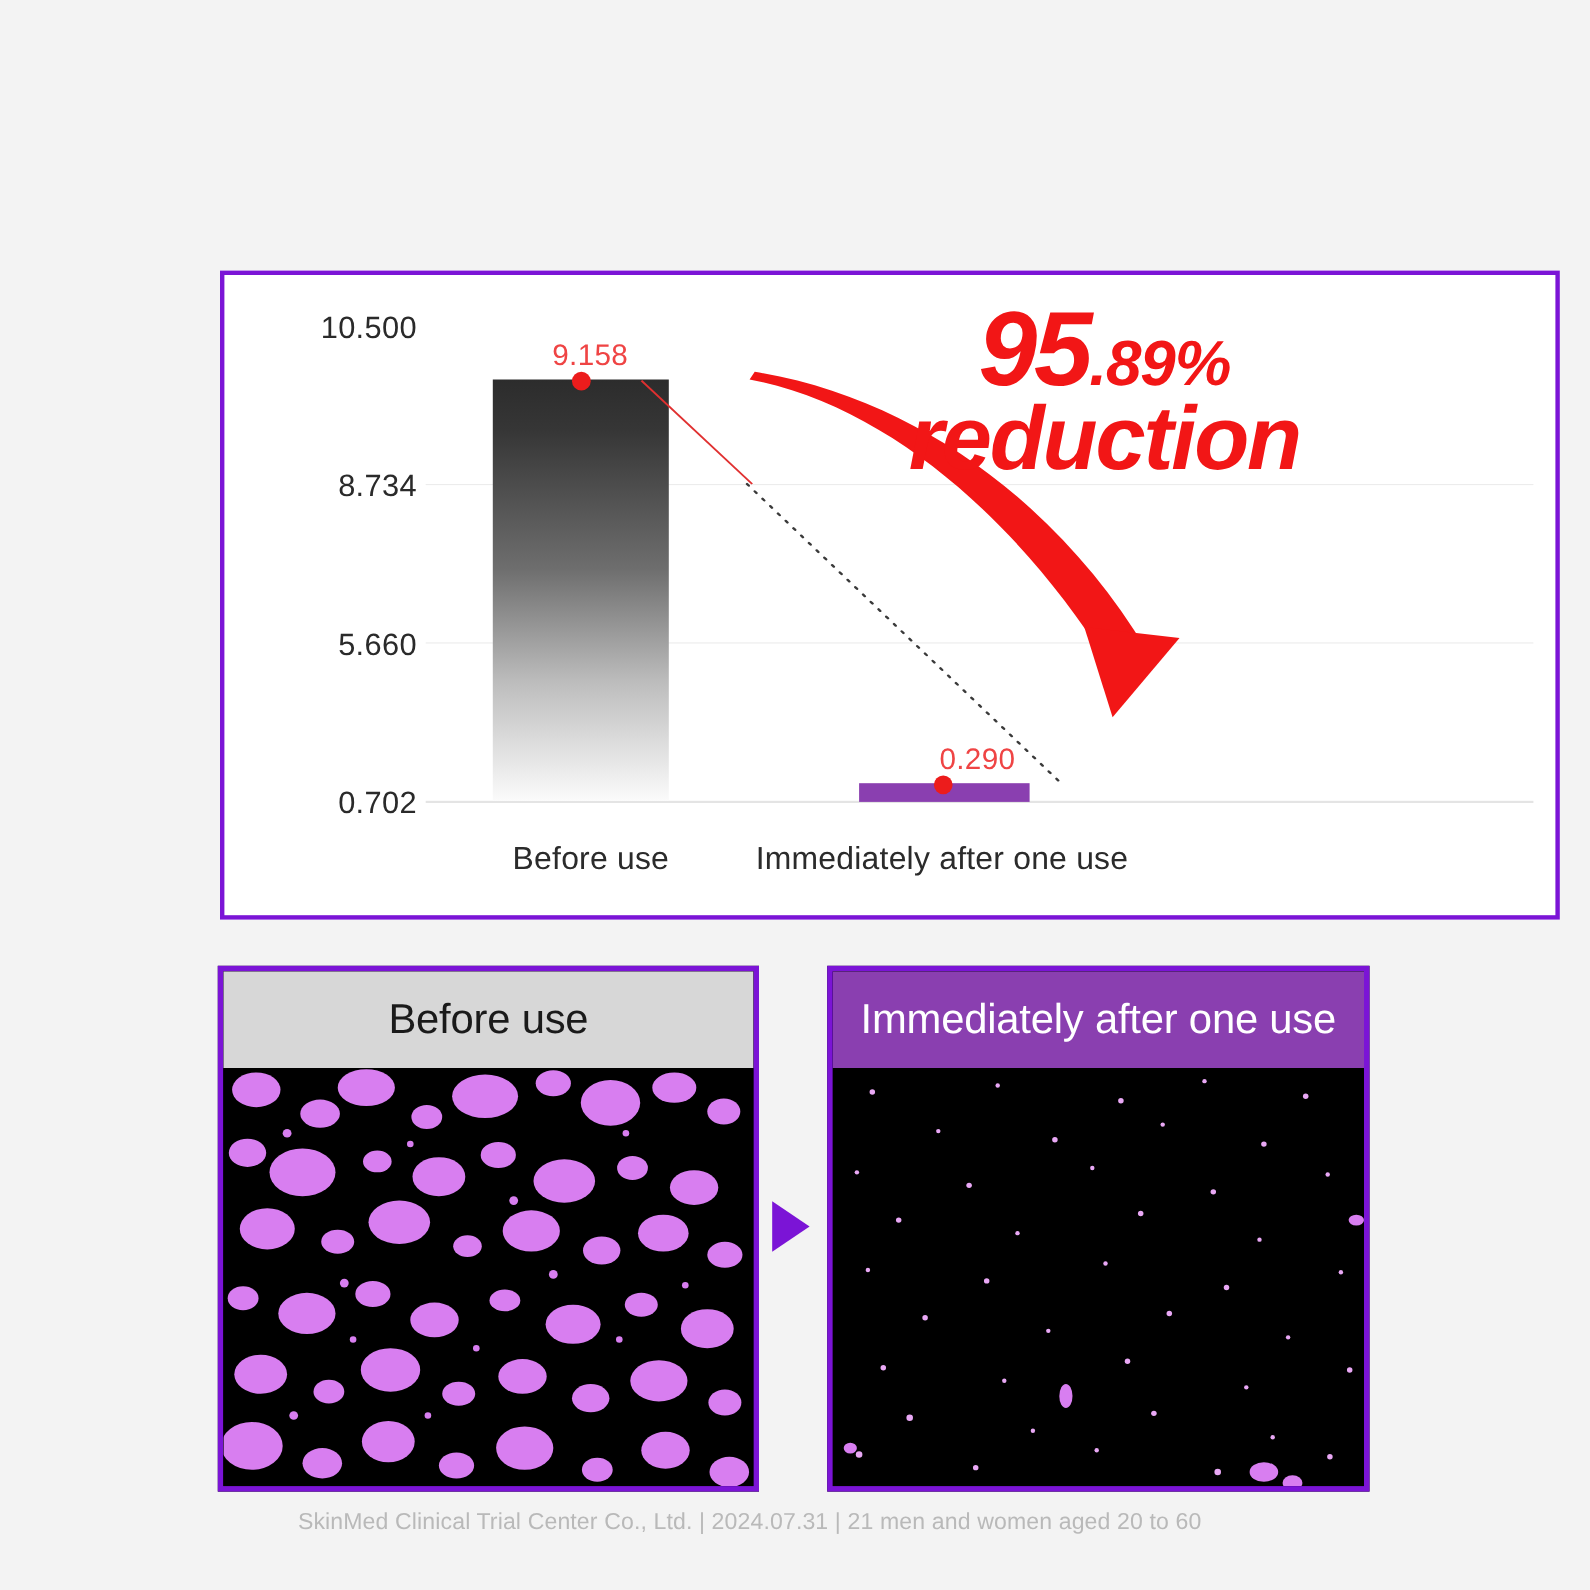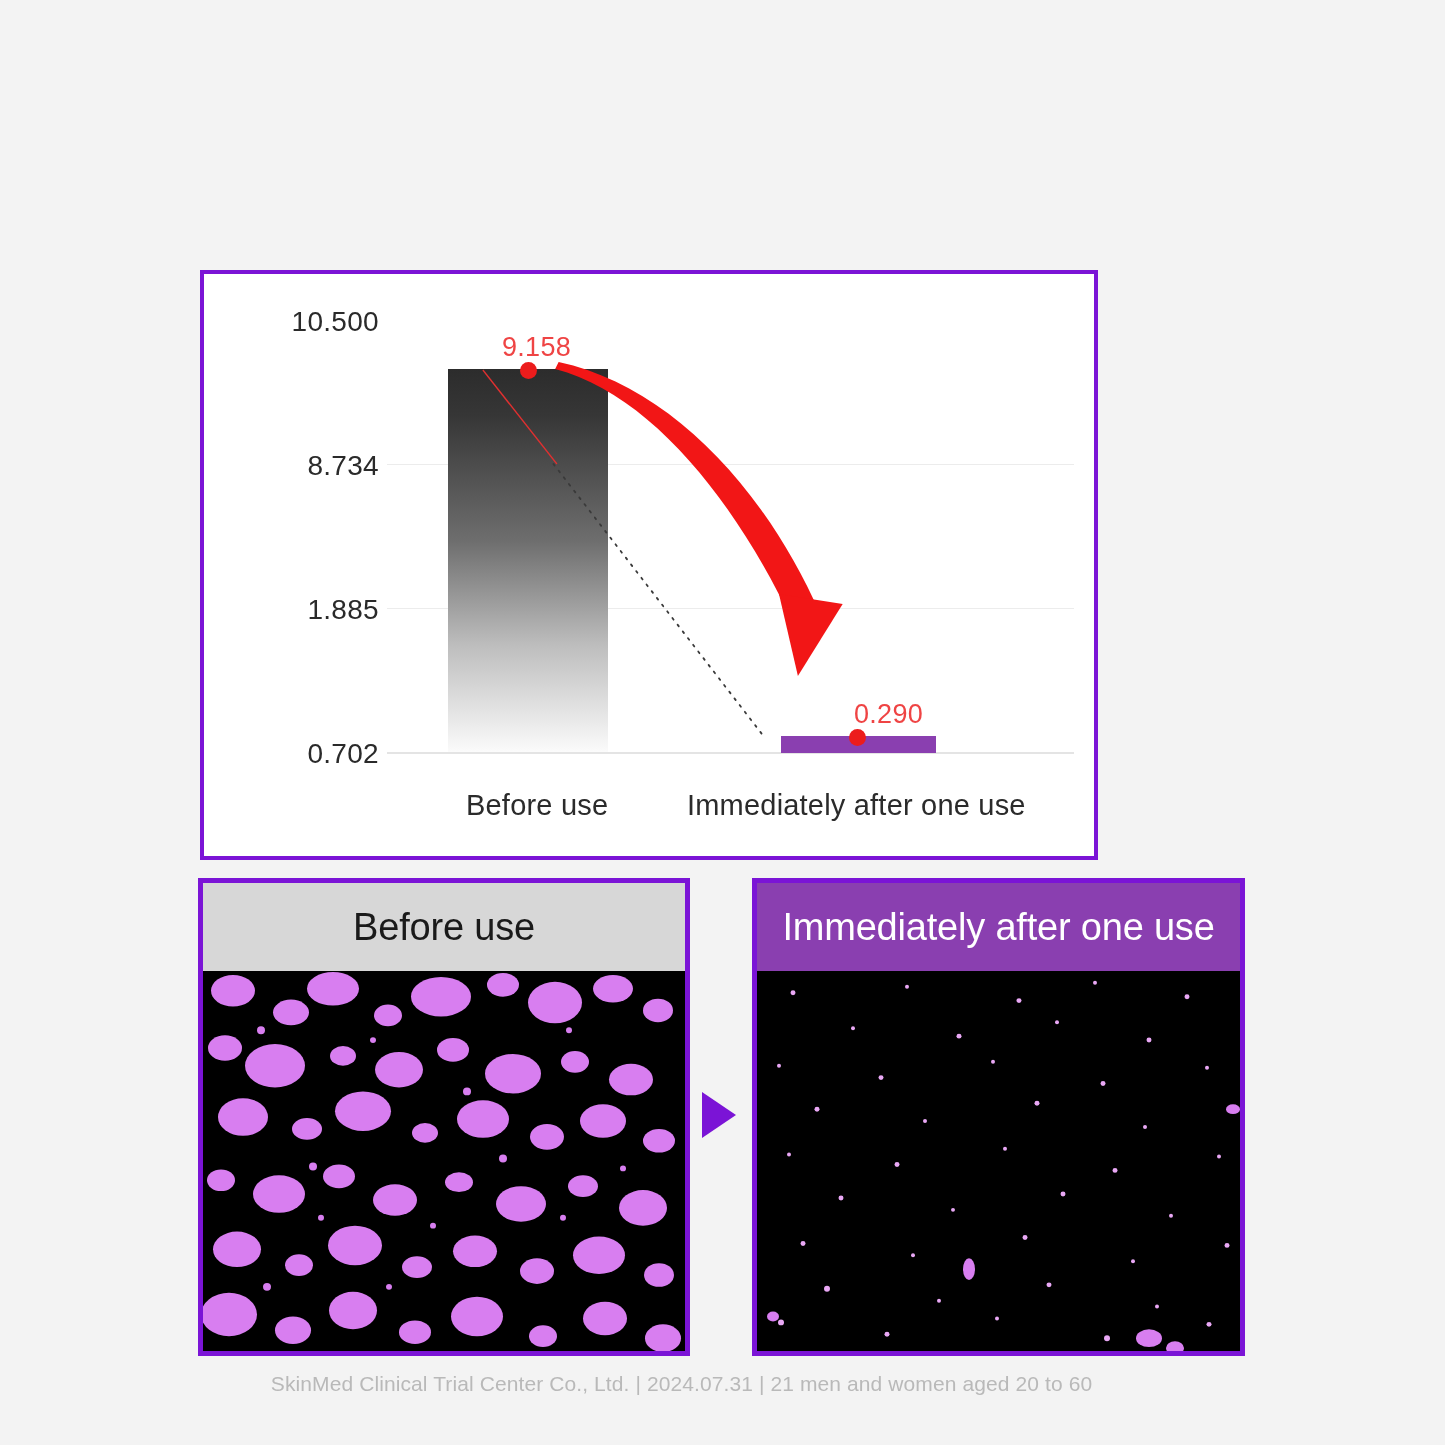--- a/index.html
+++ b/index.html
@@ -34,24 +34,23 @@
     position: absolute;
     left: 3px; right: 0px; bottom: -9px;
     height: 7px;
     background: #7b14d6;
   }
 
   
   .chart-card {
     position: absolute;
     left: 200px; top: 246px;
-    width: 898px; height: 590px;
+    width: 1218px; height: 590px;
     background: #ffffff;
     border: 4px solid #7b14d6;
-    margin-top: 24px;
   }
   .chart-inner { position: relative; width: 100%; height: 100%; }
 
   .ytick {
     position: absolute;
     right: 0;
     text-align: right;
     font-size: 28px;
     color: #2a2a2a;
     letter-spacing: 0.3px;
@@ -174,21 +173,21 @@
 
 <div id="page">
 
 
   <div class="chart-card">
     <div class="chart-inner">
 
       <div class="ylabels">
         <div class="ytick" style="top:32px;">10.500</div>
         <div class="ytick" style="top:176px;">8.734</div>
-        <div class="ytick" style="top:320px;">1.885</div>
+        <div class="ytick" style="top:320px;">5.660</div>
         <div class="ytick" style="top:464px;">0.702</div>
       </div>
 
       <div class="gridline" style="top:190px;"></div>
       <div class="gridline" style="top:334px;"></div>
       <div class="axisline" style="top:478px;"></div>
 
       <div class="bar bar-dark" style="left:244px; top:95px; width:160px; height:383px;"></div>
       <div class="bar bar-purple" style="left:577px; top:462px; width:155px; height:17px;"></div>
 
@@ -204,20 +203,24 @@
 
         <path d="M 406 190 L 650 462" stroke="#3a3a3a" stroke-width="2" stroke-dasharray="2 7" stroke-linecap="round" fill="none"></path>
 
         <path d="M 408 95
                  C 520 120, 620 230, 686 352
                  L 716 340
                  C 650 212, 540 112, 412 88 Z" fill="#f21616"></path>
         <polygon points="668,320 742,330 690,402" fill="#f21616"></polygon>
       </svg>
 
+      <div class="callout">
+        <span class="line1"><span class="num-big">95</span><span class="num-small">.89%</span></span>
+        <span class="line2">reduction</span>
+      </div>
 
       <div class="xlabel" style="left:262px; top:515px;">Before use</div>
       <div class="xlabel" style="left:483px; top:515px;">Immediately after one use</div>
 
     </div>
   </div>
 
   <div class="panel panel-left">
     <div class="panel-head head-light">
       <span>Before use</span>

